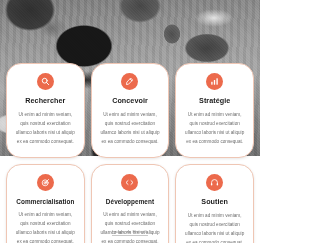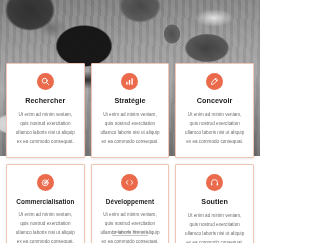--- a/index.html
+++ b/index.html
@@ -74,21 +74,21 @@
     display:grid;
     grid-template-columns:repeat(3, 1fr);
     column-gap:6px;
     row-gap:6px;
   }
 
   .card {
     position:relative;
     background:#ffffff;
     border:1px solid #efc6b4;
-    border-radius:1px;
+    border-radius:15px;
     padding:9px 7px 10px 7px;
     min-height:84px;
     display:flex;
     flex-direction:column;
     align-items:center;
     box-shadow:0 1px 3px rgba(0,0,0,0.10);
   }
 
   .card-icon {
     width:17px; height:17px;
@@ -155,41 +155,41 @@
           <circle cx="6.6" cy="6.6" r="4.3"></circle>
           <line x1="9.8" y1="9.8" x2="13.6" y2="13.6"></line>
         </svg>
       </span>
       <div class="card-title">Rechercher</div>
       <div class="card-text">Ut enim ad minim veniam, quis nostrud exercitation ullamco laboris nisi ut aliquip ex ea commodo consequat.</div>
     </div>
 
     <div class="card">
       <span class="card-icon">
+        <svg width="9" height="9" viewBox="0 0 16 16" fill="none" stroke="#ffffff" stroke-width="1.5" stroke-linecap="round" stroke-linejoin="round">
+          <path d="M10.6 2.4 L13.6 5.4 L6.2 12.8 L2.6 13.4 L3.2 9.8 Z"></path>
+          <line x1="9.2" y1="3.8" x2="12.2" y2="6.8"></line>
+        </svg>
+      </span>
+      <div class="card-title">Concevoir</div>
+      <div class="card-text">Ut enim ad minim veniam, quis nostrud exercitation ullamco laboris nisi ut aliquip ex ea commodo consequat.</div>
+    </div>
+
+    <div class="card">
+      <span class="card-icon">
         <svg width="9" height="9" viewBox="0 0 16 16" fill="#ffffff">
           <rect x="2.2" y="8.4" width="2.4" height="5.2" rx="0.5"></rect>
           <rect x="6.8" y="5.4" width="2.4" height="8.2" rx="0.5"></rect>
           <rect x="11.4" y="2.4" width="2.4" height="11.2" rx="0.5"></rect>
         </svg>
       </span>
       <div class="card-title">Stratégie</div>
       <div class="card-text">Ut enim ad minim veniam, quis nostrud exercitation ullamco laboris nisi ut aliquip ex ea commodo consequat.</div>
     </div>
 
-    <div class="card">
-      <span class="card-icon">
-        <svg width="9" height="9" viewBox="0 0 16 16" fill="none" stroke="#ffffff" stroke-width="1.5" stroke-linecap="round" stroke-linejoin="round">
-          <path d="M10.6 2.4 L13.6 5.4 L6.2 12.8 L2.6 13.4 L3.2 9.8 Z"></path>
-          <line x1="9.2" y1="3.8" x2="12.2" y2="6.8"></line>
-        </svg>
-      </span>
-      <div class="card-title">Concevoir</div>
-      <div class="card-text">Ut enim ad minim veniam, quis nostrud exercitation ullamco laboris nisi ut aliquip ex ea commodo consequat.</div>
-    </div>
-
     <div class="card narrow">
       <span class="card-icon">
         <svg width="9" height="9" viewBox="0 0 16 16" fill="none" stroke="#ffffff" stroke-width="1.5" stroke-linecap="round">
           <circle cx="7.4" cy="8.6" r="5.3"></circle>
           <circle cx="7.4" cy="8.6" r="2.1"></circle>
           <line x1="7.4" y1="8.6" x2="13.4" y2="2.6"></line>
         </svg>
       </span>
       <div class="card-title">Commercialisation</div>
       <div class="card-text">Ut enim ad minim veniam, quis nostrud exercitation ullamco laboris nisi ut aliquip ex ea commodo consequat.</div>

